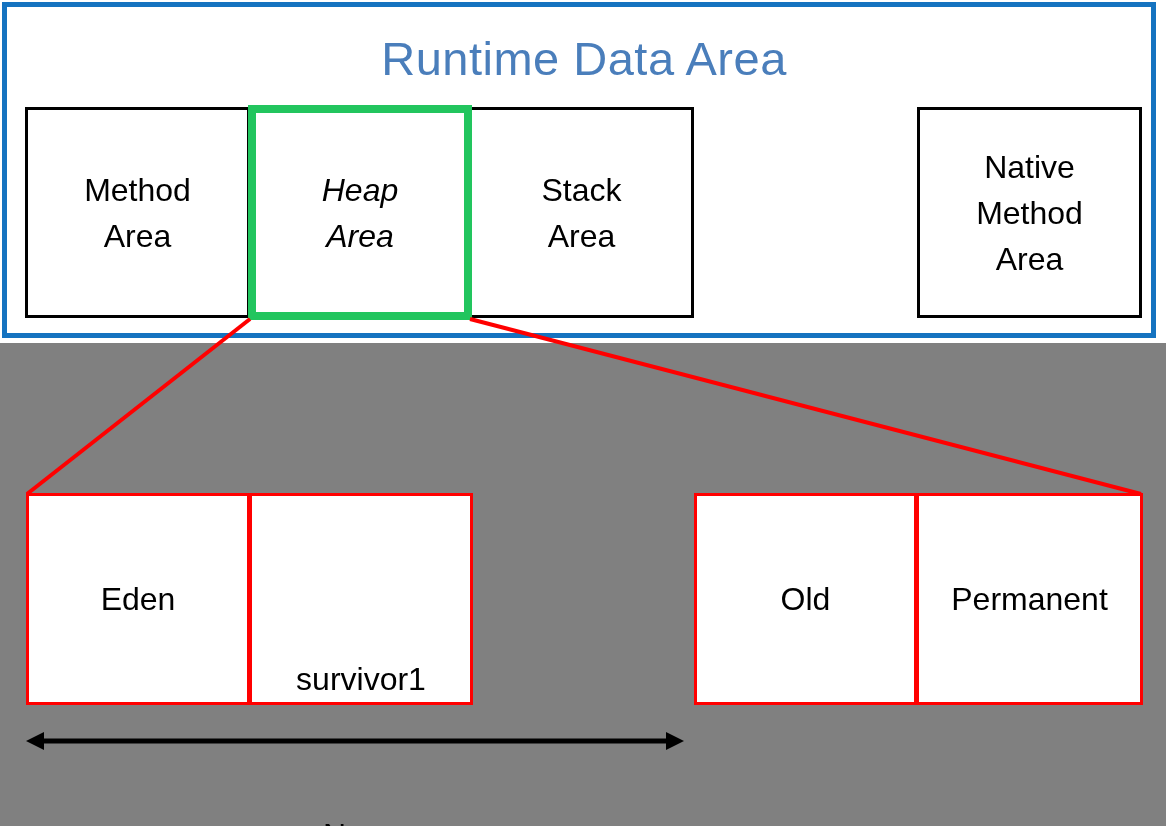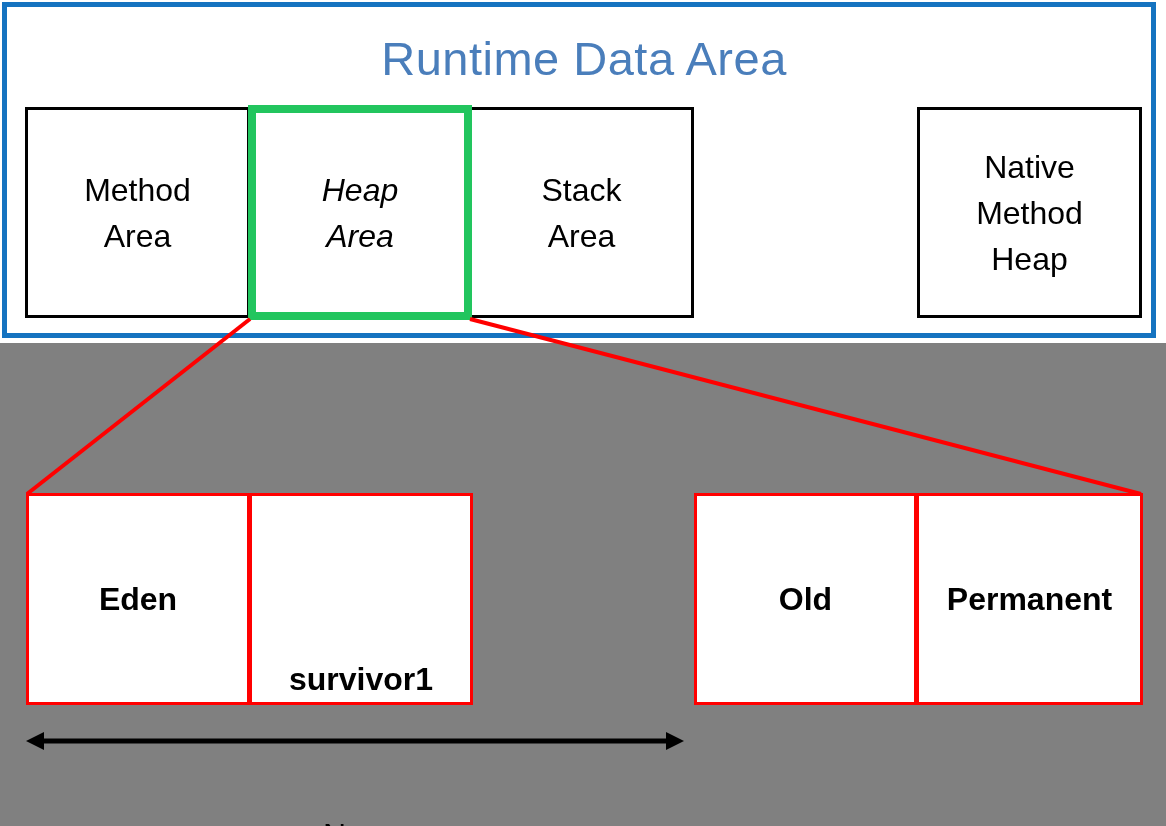--- a/index.html
+++ b/index.html
@@ -89,21 +89,20 @@
     border: 8px solid #22c55e;
     z-index: 5;
     font-style: italic;
   }
 
   
   .bottom-box {
     top: 493px;
     height: 212px;
     border: 3px solid #FF0000;
-    font-weight: bold;
   }
   #box-eden       { left: 26px;  width: 224px; }
   #box-survivor1  { left: 249px; width: 224px; align-items: flex-end; }
   #box-survivor2  { left: 472px; width: 223px; }
   #box-old        { left: 694px; width: 223px; }
   #box-permanent  { left: 916px; width: 227px; }
 
   
   #overlay-svg {
     position: absolute;
@@ -146,21 +145,21 @@
 
   <div class="box top-box" id="box-stack-area">
     <span class="label">Stack
 Area</span>
   </div>
 
 
   <div class="box top-box" id="box-native-method">
     <span class="label">Native
 Method
-Heap</span>
+Area</span>
   </div>
 
   <div class="box" id="box-heap-area">
     <span class="label">Heap
 Area</span>
   </div>
 
   <div class="box bottom-box" id="box-eden">
     <span class="label">Eden</span>
   </div>

